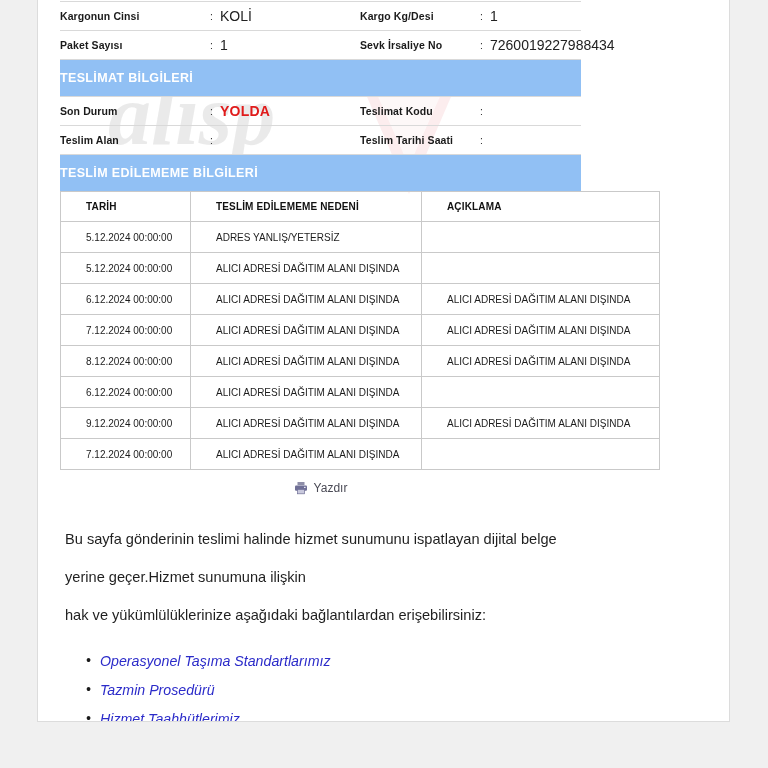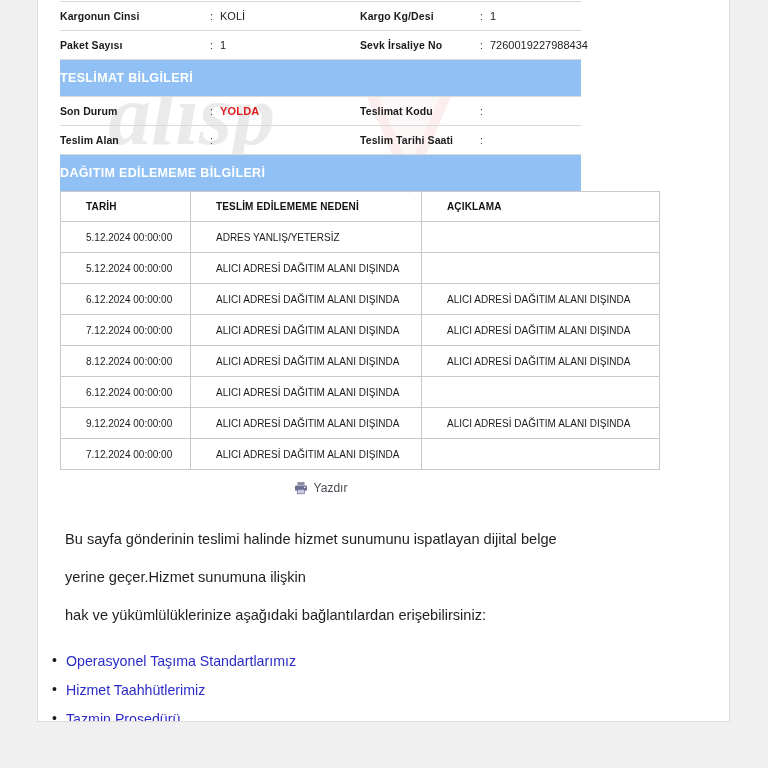--- a/index.html
+++ b/index.html
@@ -73,21 +73,21 @@
     white-space: nowrap;
   }
   .colon {
     font-size: 10.5px;
     color: #333;
     font-weight: normal;
     width: 10px;
     text-align: left;
   }
   .val {
-    font-size: 11px;
+    font-size: 14px;
     color: #222;
     font-weight: normal;
     white-space: nowrap;
     padding-left: 2px;
   }
   .val.status {
     color: #e01b1b;
     font-weight: bold;
     letter-spacing: .2px;
   }
@@ -178,22 +178,23 @@
     line-height: 38px;
     color: #1f1f1f;
     font-weight: normal;
   }
 
   
   #links {
     position: relative;
     z-index: 2;
     margin: 12px 0 0 0;
-    padding-left: 28px;
+    padding-left: 62px;
     list-style: none;
+    font-style: italic;
   }
   #links li {
     position: relative;
     height: 29px;
     line-height: 29px;
   }
   #links li::before {
     content: "•";
     position: absolute;
     left: -14px;
@@ -261,21 +262,21 @@
           <td class="colon">:</td>
           <td class="val"></td>
           <td class="lbl">Teslim Tarihi Saati</td>
           <td class="colon">:</td>
           <td class="val"></td>
         </tr>
       </tbody>
     </table>
 
     <div class="band-wrap">
-      <div class="band">DAĞITIM EDİLEMEME BİLGİLERİ</div>
+      <div class="band">TESLİM EDİLEMEME BİLGİLERİ</div>
     </div>
 
     <table class="grid-table">
       <thead>
         <tr>
           <th class="col-date">TARİH</th>
           <th class="col-reason">TESLİM EDİLEMEME NEDENİ</th>
           <th class="col-desc">AÇIKLAMA</th>
         </tr>
       </thead>
@@ -334,18 +335,18 @@
     </div>
 
     <div id="para">
       <p>Bu sayfa gönderinin teslimi halinde hizmet sunumunu ispatlayan dijital belge</p>
       <p>yerine geçer.Hizmet sunumuna ilişkin</p>
       <p>hak ve yükümlülüklerinize aşağıdaki bağlantılardan erişebilirsiniz:</p>
     </div>
 
     <ul id="links">
         <li><a>Operasyonel Taşıma Standartlarımız</a></li>
+        <li><a>Tazmin Prosedürü</a></li>
         <li><a>Hizmet Taahhütlerimiz</a></li>
-        <li><a>Tazmin Prosedürü</a></li>
       </ul>
 
   </div>
 </div>
 
 </body></html>

